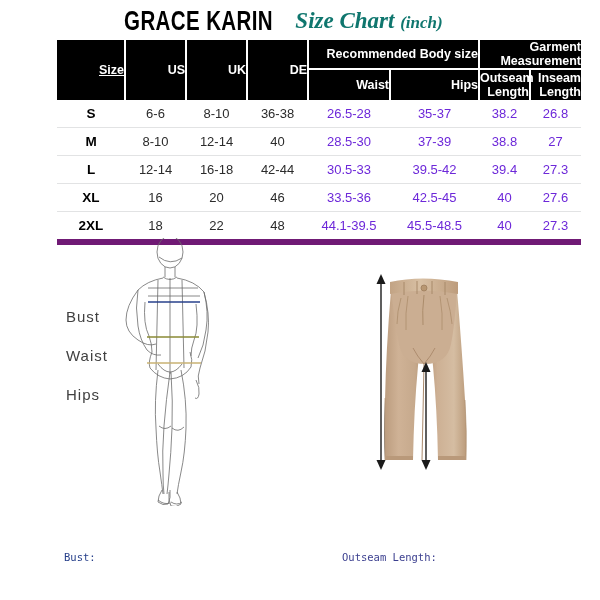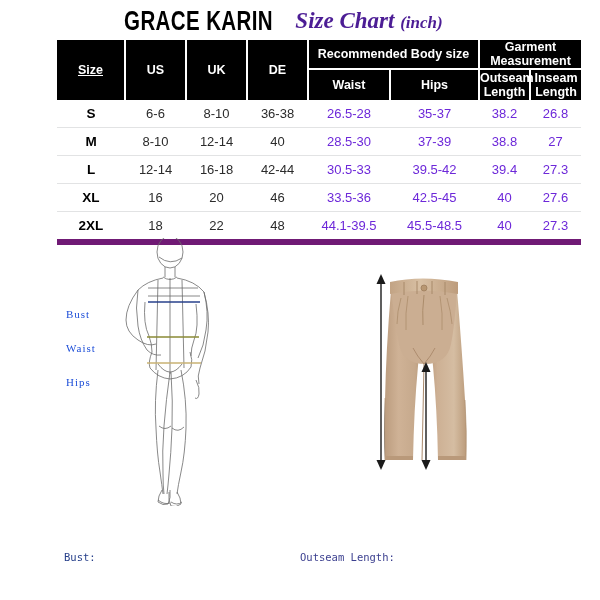--- a/index.html
+++ b/index.html
@@ -34,21 +34,21 @@
     color: #000;
     transform: scaleX(0.76);
     transform-origin: right center;
     white-space: nowrap;
   }
   #size-chart-title {
     font-family: "Liberation Serif", "DejaVu Serif", serif;
     font-weight: 700;
     font-style: italic;
     font-size: 23px;
-    color: #4c1d95;
+    color: #0f766e;
     white-space: nowrap;
   }
   #size-chart-title .unit {
     font-size: 17px;
   }
 
   
   #size-table {
     position: absolute;
     left: 57px; top: 40px;
@@ -63,20 +63,21 @@
     vertical-align: middle;
   }
   #size-table thead th {
     background: #000000;
     color: #ffffff;
     font-weight: 700;
     font-size: 12.5px;
     border-left: 2px solid #ffffff;
     border-right: 2px solid #ffffff;
     line-height: 1.12;
+    text-align: right;
   }
   #size-table thead th.edge-l { border-left: none; text-decoration: underline; }
   #size-table thead th.edge-r { border-right: none; }
   #size-table thead th.grp {
     border-bottom: 2px solid #ffffff;
   }
   .hdr-tall { height: 56px; }
   .hdr-grp  { height: 26px; }
   .hdr-sub  { height: 30px; }
 
@@ -105,23 +106,23 @@
     left: 0; top: 238px;
     width: 600px;
     height: 272px;
   }
   #croquis-labels {
     position: absolute;
     left: 66px; top: 70px;
     width: 70px;
   }
   #croquis-labels div {
-    font-family: Liberation Serif, serif;
-    font-size: 11px;
-    color: #1d4ed8;
+    font-family: Liberation Sans, sans-serif;
+    font-size: 15px;
+    color: #404040;
     letter-spacing: 1px;
     margin-bottom: 22px;
   }
   #croquis-svg {
     position: absolute;
     left: 118px; top: 0px;
   }
   #pants-svg {
     position: absolute;
     left: 360px; top: 30px;
@@ -140,21 +141,21 @@
     font-size: 10.5px;
     line-height: 1.55;
     color: #111;
     white-space: pre;
   }
   #notes-left  { left: 64px;  top: 4px; }
   #notes-right { left: 300px; top: 4px; }
   .note-term { display: block; }
   .note-desc { display: block; color: #111; }
   .term-bust    { color: #27408b; }
-  .term-outseam { color: #3b3f8f; }
+  .term-outseam { color: #3b3f8f; margin-left: 42px; }
 </style>
 </head>
 <body>
 
 <div id="title-row">
   <div id="brand-title">GRACE KARIN</div>
   <div id="size-chart-title">
     <span>Size Chart</span>
     <span class="unit">(inch)</span>
   </div>

